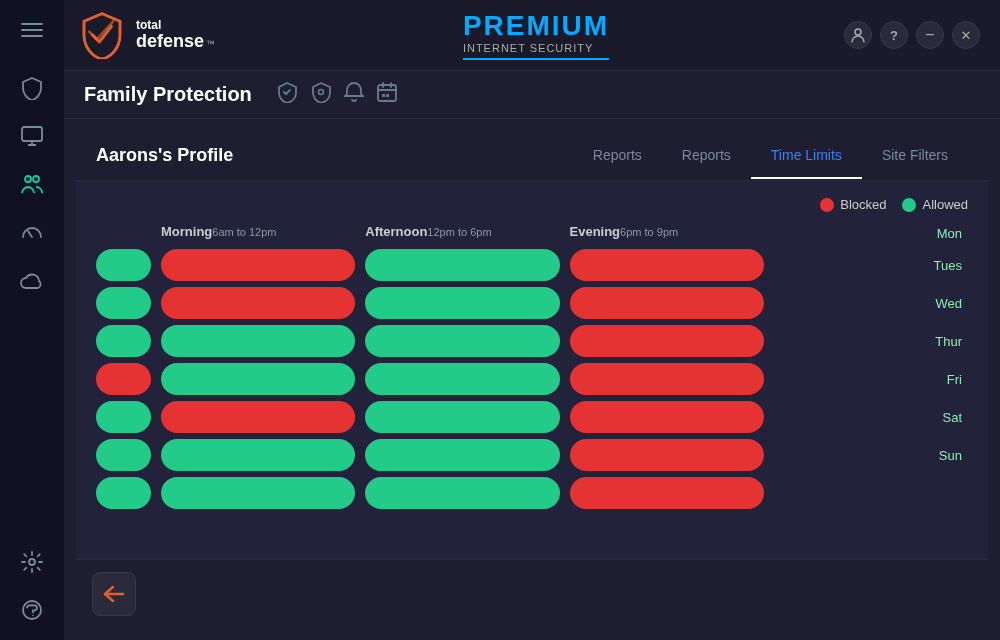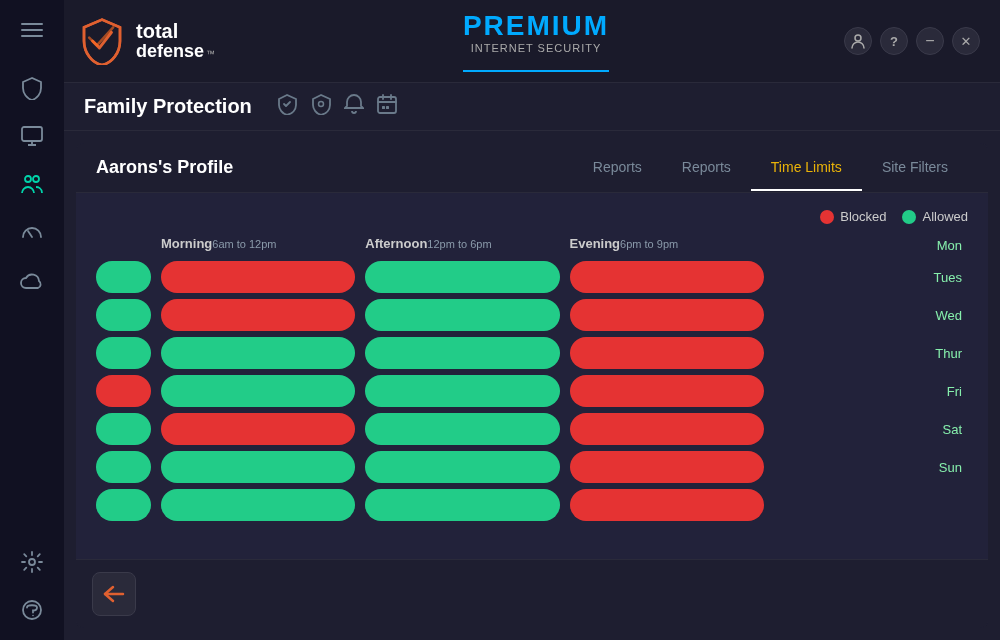--- a/index.html
+++ b/index.html
@@ -80,23 +80,23 @@
       display: flex;
       align-items: center;
       gap: 12px;
     }
     .logo-text {
       display: flex;
       flex-direction: column;
       line-height: 1.1;
     }
     .premium-area {
-      text-align: center;
+      text-align: left;
       border-bottom: 2px solid #00aaff;
-      padding-bottom: 16px;
+      padding-bottom: 4px;
       margin-left: 13px;
     }
     .premium-title {
       font-size: 28px;
       font-weight: 900;
       color: #00aaff;
       letter-spacing: 2px;
     }
     .premium-sub {
       font-size: 11px;
@@ -180,21 +180,21 @@
       gap: 0;
     }
     .profile-tab {
       padding: 14px 20px;
       font-size: 14px;
       color: #7a8a9a;
       cursor: pointer;
       border-bottom: 2px solid transparent;
     }
     .profile-tab.active {
-      color: #eab308;
+      color: #3b82f6;
       border-bottom: 2px solid #fff;
     }
 
     
     .grid-content {
       flex: 1;
       padding: 16px 20px;
       overflow-y: auto;
       background: #22223a;
     }
@@ -377,21 +377,21 @@
       <svg class="shield-svg" viewBox="0 0 50 56" fill="none" xmlns="http://www.w3.org/2000/svg">
         <path d="M25 3L4 12v16c0 13.3 9 25.7 21 28 12-2.3 21-14.7 21-28V12L25 3z" fill="#1a1a2a" stroke="#e06030" stroke-width="3"></path>
         <path d="M25 3L4 12v16c0 13.3 9 25.7 21 28 12-2.3 21-14.7 21-28V12L25 3z" fill="none" stroke="#e06030" stroke-width="3"></path>
         <path d="M15 25l-3 3L4 12" stroke="none"></path>
 
         <polyline points="14,28 22,36 36,18" fill="none" stroke="#e06030" stroke-width="3.5" stroke-linecap="round" stroke-linejoin="round"></polyline>
         <polyline points="10,24 19,33 38,12" fill="none" stroke="#ff6a20" stroke-width="3" stroke-linecap="round" stroke-linejoin="round" opacity="0.6"></polyline>
       </svg>
       <div class="logo-text">
         <div style="display:flex; align-items:baseline; gap:2px;">
-          <span style="font-size:20px; font-weight:700; color:#fff;">total</span>
+          <span style="font-size:12px; font-weight:700; color:#fff;">total</span>
         </div>
         <div style="display:flex; align-items:baseline; gap:2px;">
           <span style="font-size:18px; font-weight:700; color:#fff;">defense</span>
           <span style="font-size:9px; color:#aaa; vertical-align:super;">™</span>
         </div>
       </div>
     </div>
 
     <div class="premium-area">
       <div class="premium-title">PREMIUM</div>

